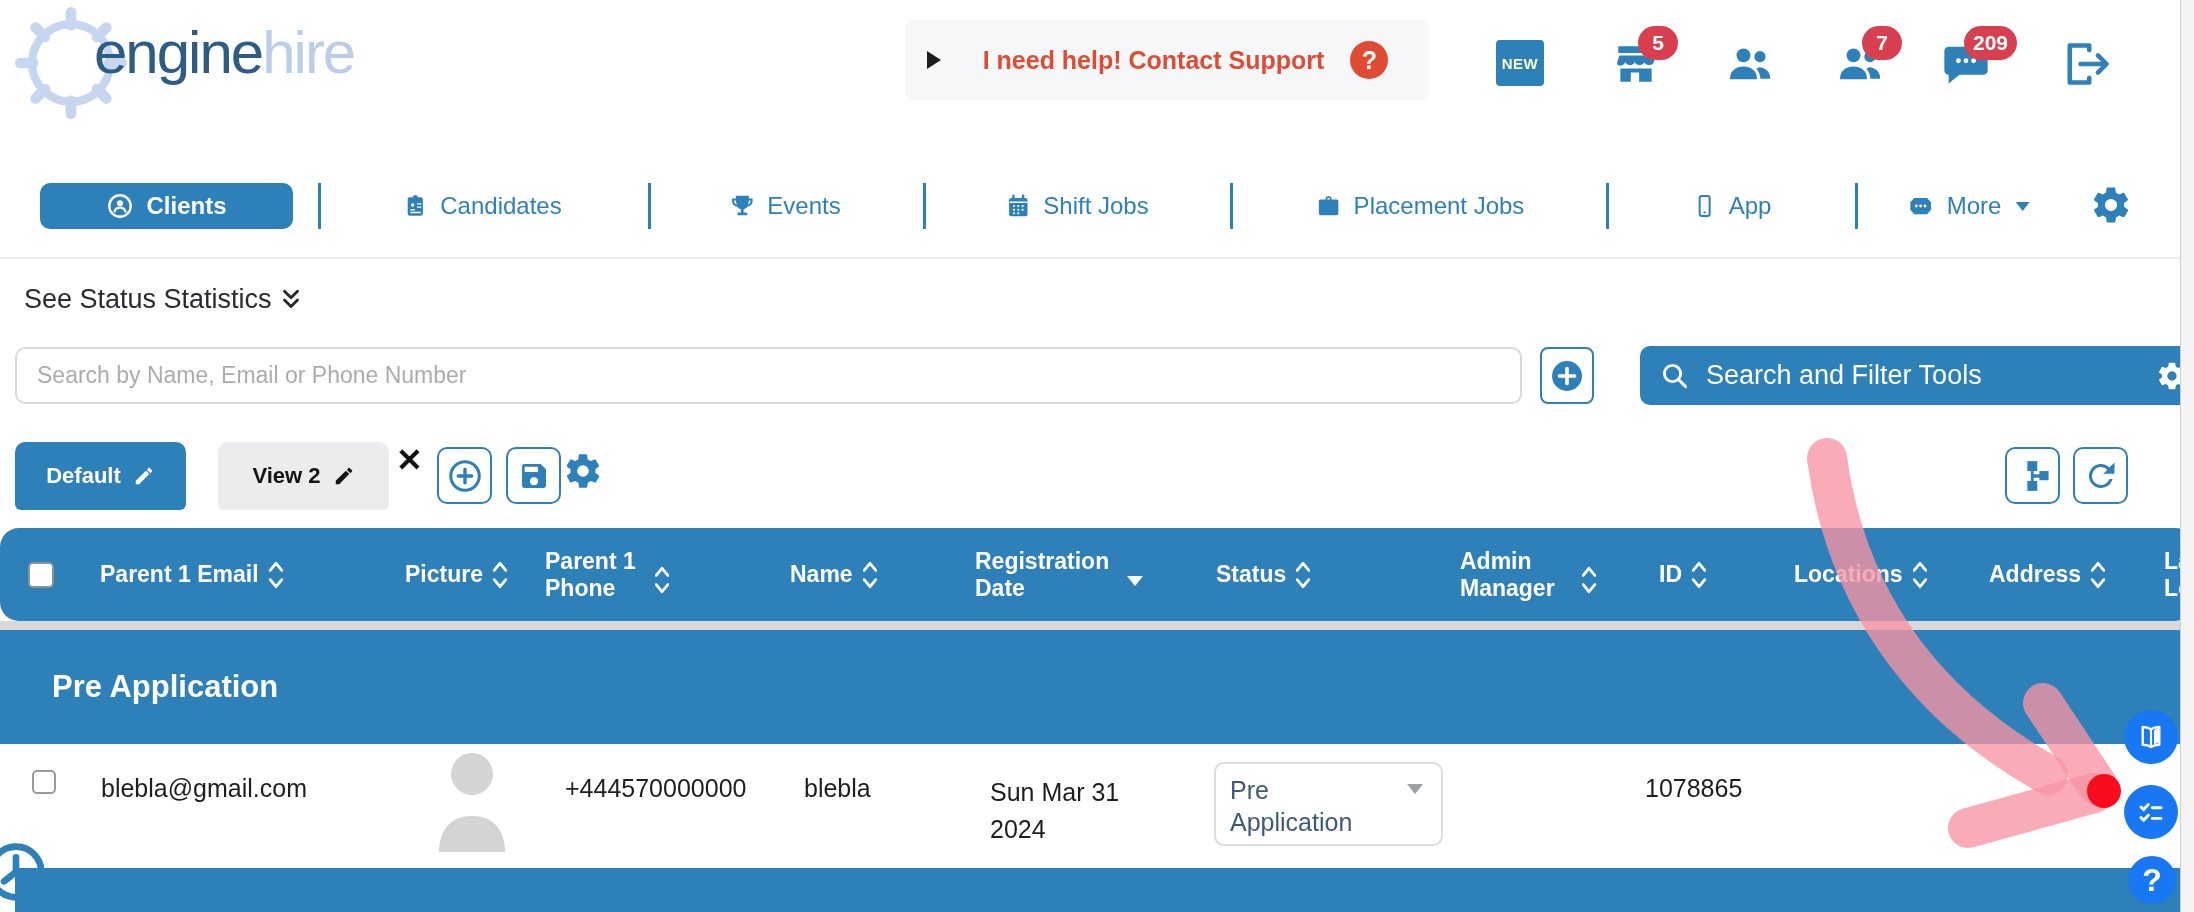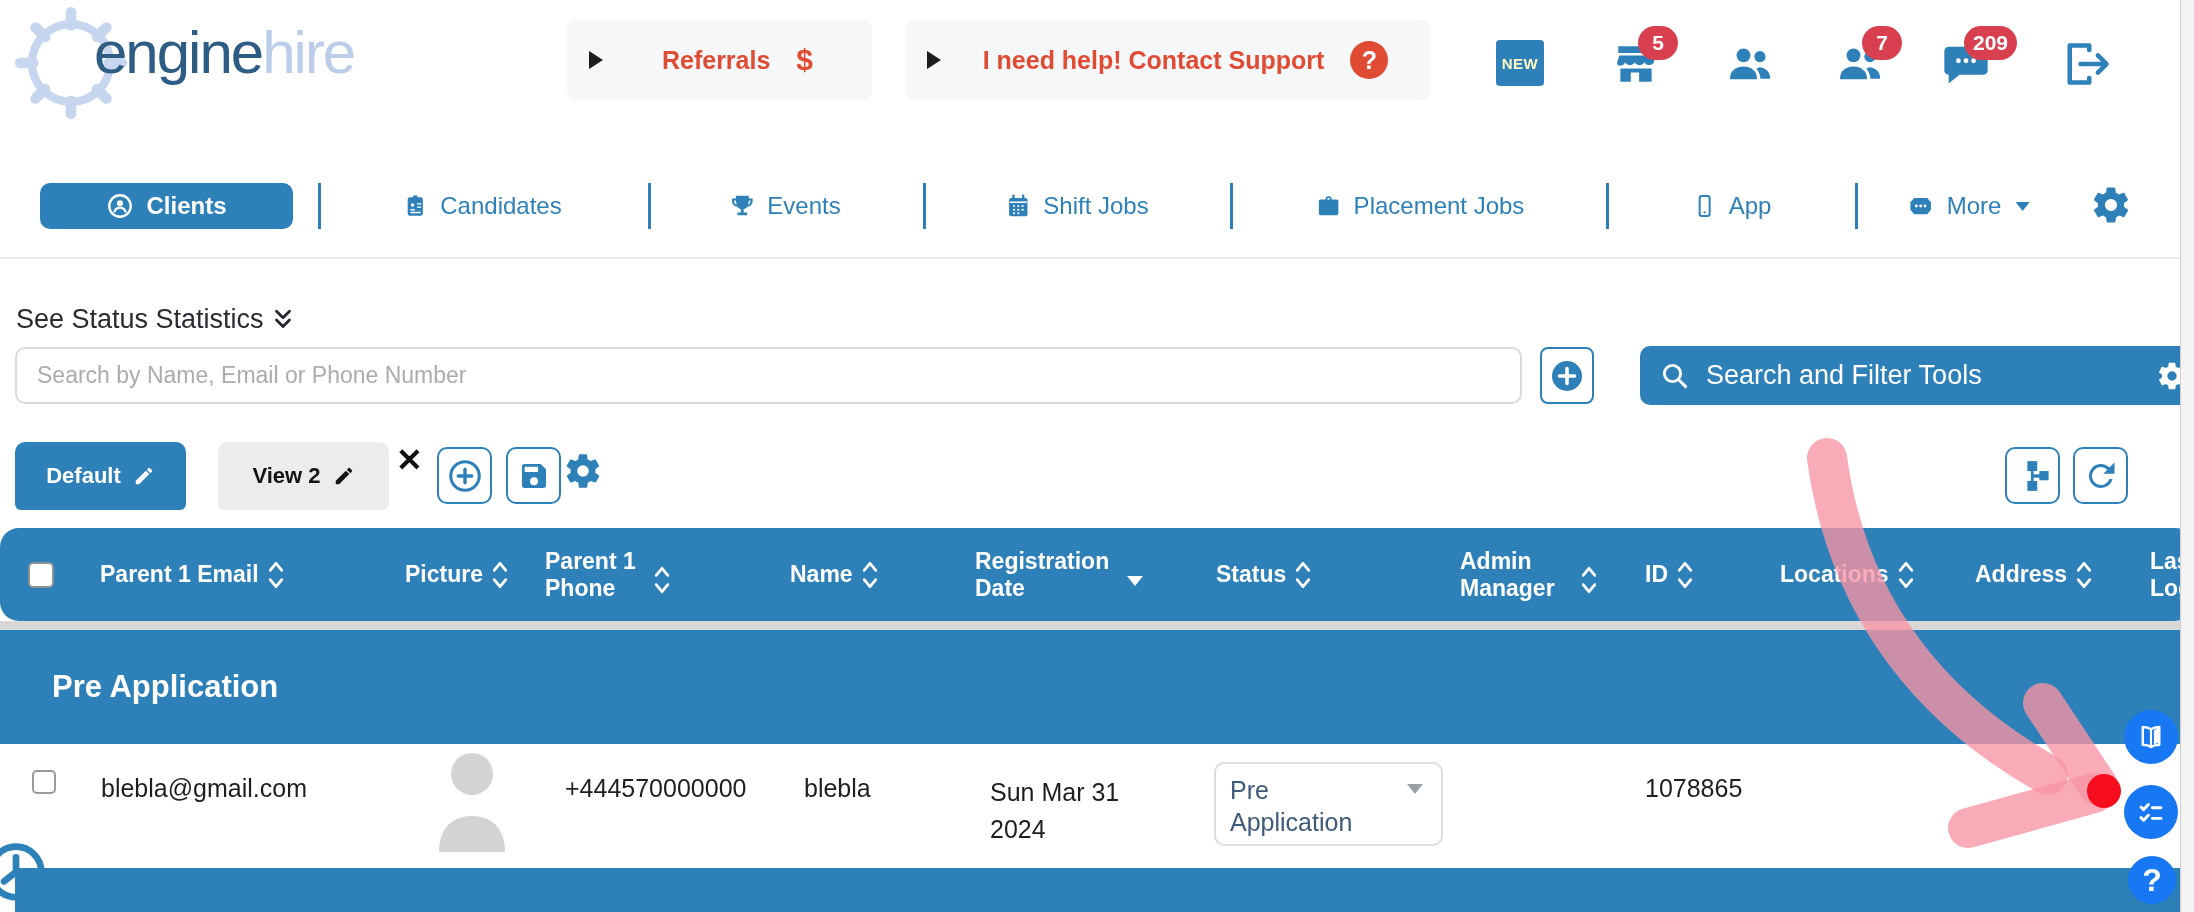--- a/index.html
+++ b/index.html
@@ -40,22 +40,22 @@
             border-radius:10px;display:flex;align-items:center;justify-content:center;gap:12px;
             color:#fff;font-weight:700;font-size:24px;cursor:pointer;}
   .nav-item{position:absolute;top:183px;height:46px;display:flex;align-items:center;gap:12px;
             color:#2e80b9;font-size:24px;font-weight:500;cursor:pointer;transform:translateX(-50%);}
   .nav-gear{position:absolute;left:2090px;top:184px;color:#2e80b9;cursor:pointer;}
   .caret-down{width:0;height:0;border-top:9px solid #2e80b9;border-left:7px solid transparent;
               border-right:7px solid transparent;margin-left:2px;}
   .nav-divider{position:absolute;left:0;top:257px;width:2194px;height:2px;background:#ececec;}
 
   
-  .status-stats{position:absolute;left:16px;top:284px;display:flex;align-items:center;gap:8px;
-                font-size:27px;color:#2a2a32;cursor:pointer;margin-top:20px;}
+  .status-stats{position:absolute;left:24px;top:284px;display:flex;align-items:center;gap:8px;
+                font-size:27px;color:#2a2a32;cursor:pointer;}
 
   
   .search-input{position:absolute;left:15px;top:347px;width:1507px;height:57px;box-sizing:border-box;
                 border:2px solid #dadade;border-radius:10px;padding:0 20px;font-size:23px;
                 color:#333;font-family:"Liberation Sans",sans-serif;outline:none;}
   .search-input::placeholder{color:#aaacaf;}
   .plus-btn{position:absolute;left:1540px;top:347px;width:54px;height:57px;box-sizing:border-box;
             background:#fff;border:2px solid #2e80b9;border-radius:8px;display:flex;
             align-items:center;justify-content:center;color:#2e80b9;cursor:pointer;}
   .filter-btn{position:absolute;left:1640px;top:346px;width:566px;height:59px;background:#2e80b9;
@@ -88,21 +88,21 @@
   .th{display:flex;align-items:center;gap:10px;box-sizing:border-box;}
   .th-label{line-height:27px;}
   .th-check{width:85px;padding-left:28px;}
   .th-email{width:320px;padding-left:15px;}
   .th-picture{width:140px;}
   .th-phone{width:245px;}
   .th-name{width:185px;}
   .th-regdate{width:225px;}
   .th-status{width:260px;padding-left:16px;}
   .th-admin{width:185px;}
-  .th-id{width:135px;}
+  .th-id{width:135px;margin-left:14px;}
   .th-loc{width:195px;}
   .th-addr{width:175px;}
   .th-last{flex:1;min-width:0;overflow:hidden;}
   .th-phone .th-label{max-width:100px;}
   .th-regdate .th-label{max-width:142px;}
   .th-admin .th-label{max-width:112px;}
   .th-last .th-label{max-width:58px;}
   .sorticon{flex:0 0 auto;cursor:pointer;}
   .sort-desc{width:0;height:0;border-top:10px solid #fff;border-left:8px solid transparent;
              border-right:8px solid transparent;cursor:pointer;align-self:flex-start;margin-top:28px;}
@@ -159,27 +159,20 @@
   <div class="logo">
     <svg class="logo-gear" width="118" height="122" viewBox="0 0 100 100">
       <g stroke="#c7d6ef" fill="none" stroke-linecap="round">
         <circle cx="50" cy="50" r="33" stroke-width="7"></circle>
         <path d="M50 7v11M50 82v11M7 50h11M82 50h11M20 20l8 8M72 72l8 8M80 20l-8 8M28 72l-8 8" stroke-width="9"></path>
       </g>
     </svg>
     <div class="logo-text"><span class="logo-engine">engine</span><span class="logo-hire">hire</span></div>
   </div>
 
-  <div class="pill-btn pill-referrals">
-    <span class="caret-right"></span>
-    <span class="pill-center">
-      <span class="pill-label">Referrals</span>
-      <span class="dollar">$</span>
-    </span>
-  </div>
 
   <div class="pill-btn pill-support">
     <span class="caret-right"></span>
     <span class="pill-center">
       <span class="pill-label">I need help! Contact Support</span>
       <span class="q-badge">?</span>
     </span>
   </div>
 
   <div class="new-badge">NEW</div>

